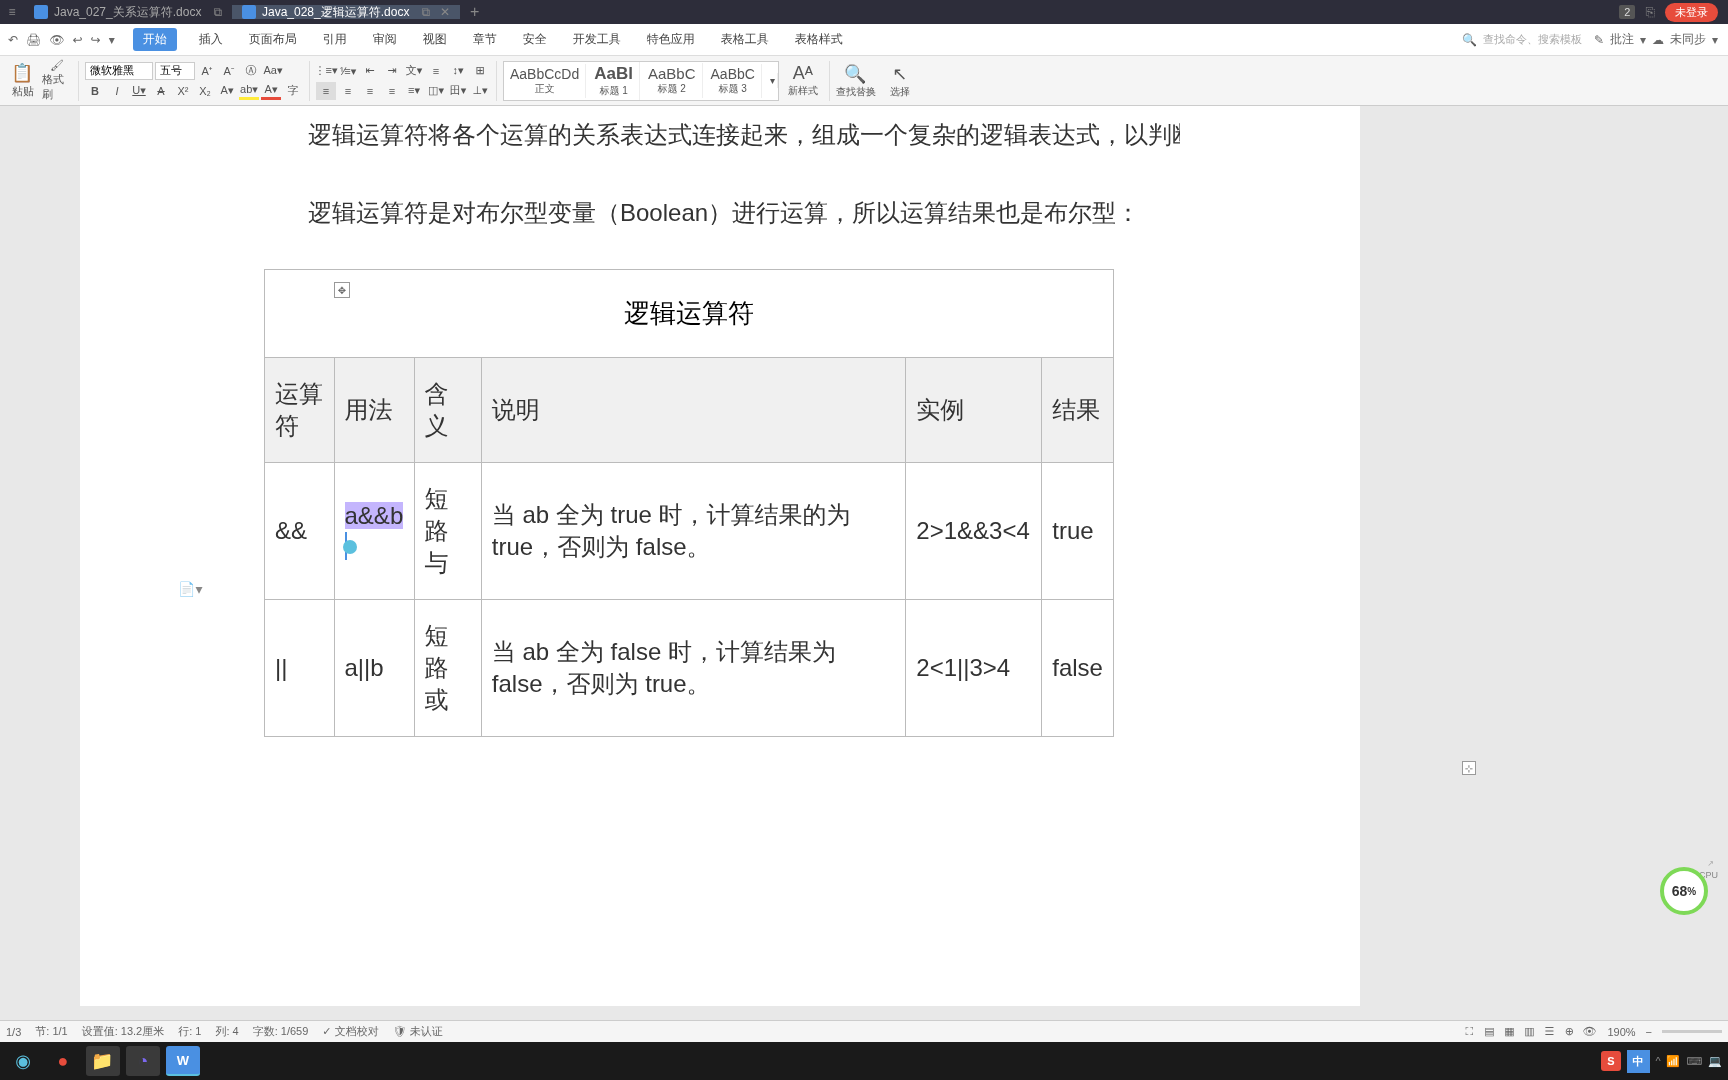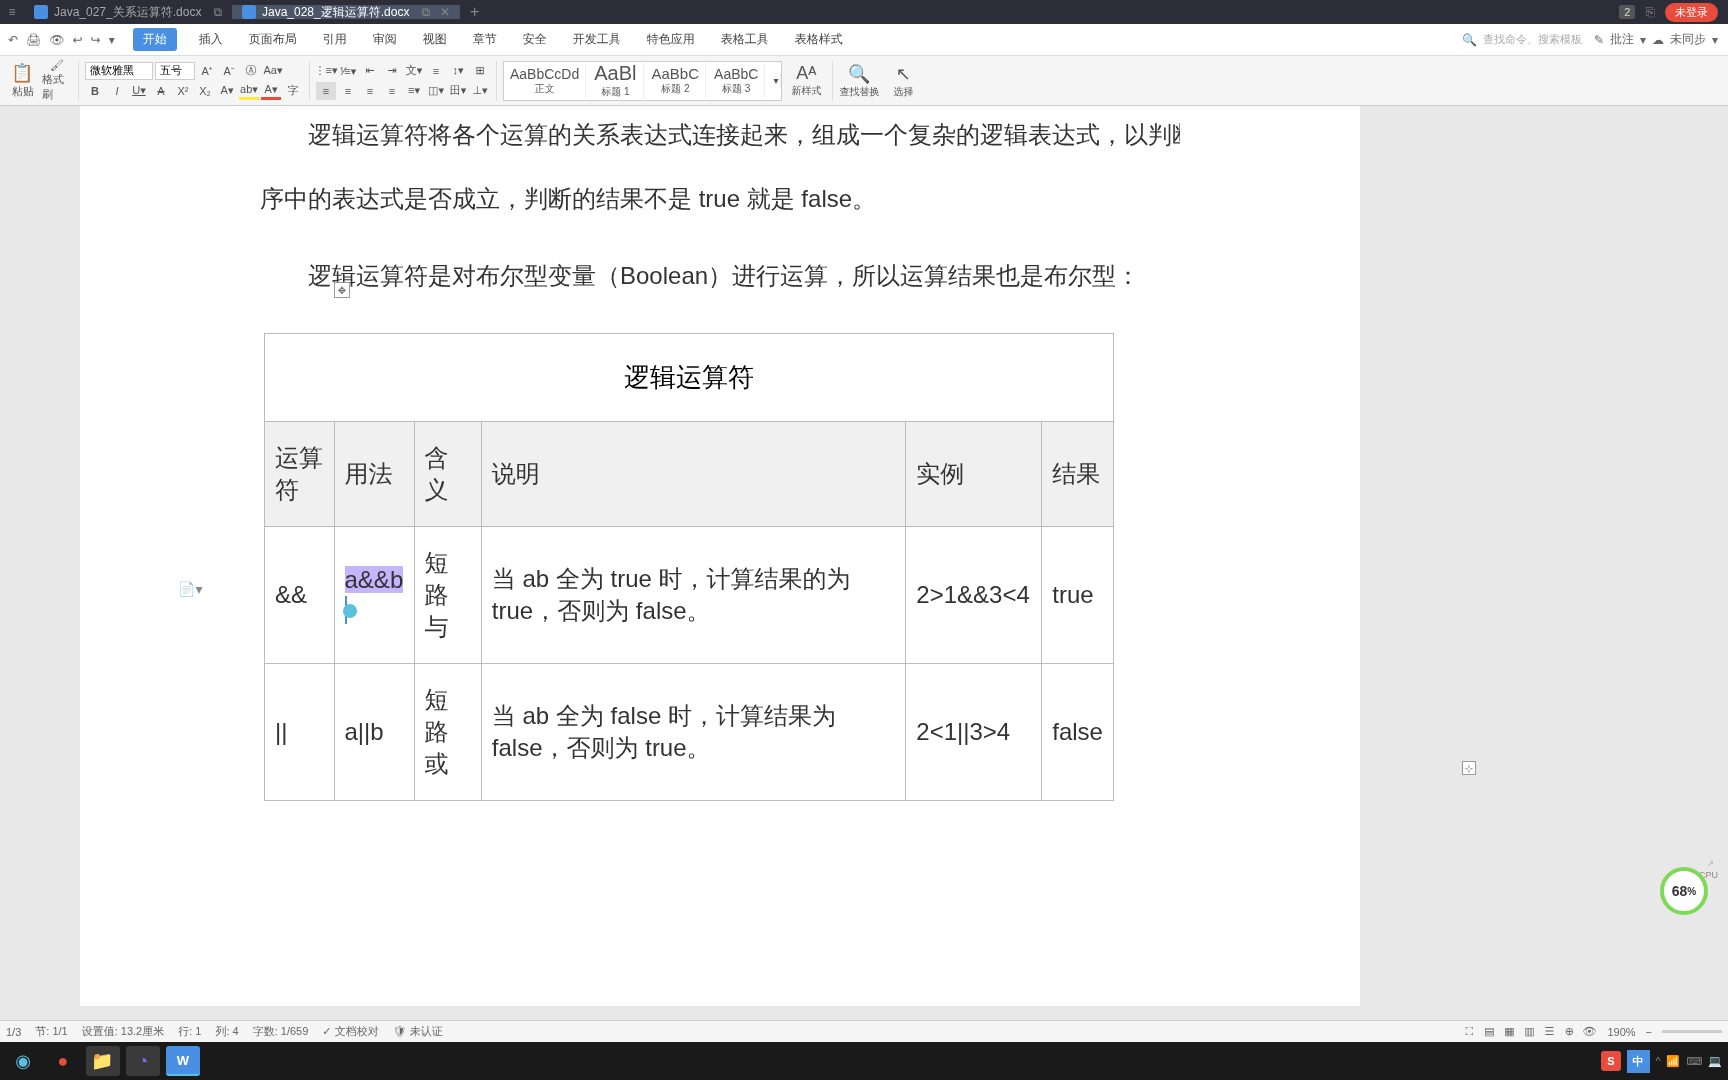--- a/index.html
+++ b/index.html
@@ -224,21 +224,21 @@
     </div>
   </div>
   <div class="ribbon-sep"></div>
   <div class="ribbon-group">
     <div class="style-gallery">
       <div class="style-item">
         <div class="sample">AaBbCcDd</div>
         <div>正文</div>
       </div>
       <div class="style-item">
-        <div class="sample" style="font-weight:normal;font-size:20px">AaBl</div>
+        <div class="sample" style="font-weight:bold;font-size:17px">AaBl</div>
         <div>标题 1</div>
       </div>
       <div class="style-item">
         <div class="sample" style="font-size:15px">AaBbC</div>
         <div>标题 2</div>
       </div>
       <div class="style-item">
         <div class="sample" style="font-size:14px">AaBbC</div>
         <div>标题 3</div>
       </div>
@@ -258,21 +258,20 @@
     <div class="big-btn">
       <span class="bicon">↖</span>
       <span>选择</span>
     </div>
   </div>
 </div>
 
 <div class="doc-area">
   <div class="page">
     <p class="doc-text indent" style="margin-top:0;white-space:nowrap;overflow:hidden">逻辑运算符将各个运算的关系表达式连接起来，组成一个复杂的逻辑表达式，以判断程</p>
-    <p class="doc-text">序中的表达式是否成立，判断的结果不是 true 就是 false。</p>
     <p class="doc-text indent" style="margin-top:20px">逻辑运算符是对布尔型变量（Boolean）进行运算，所以运算结果也是布尔型：</p>
 
     <div class="table-handle">✥</div>
 
     <table class="doc-table">
       <caption>逻辑运算符</caption>
       <thead>
         <tr>
           <th class="op-col">运算符</th>
           <th class="usage-col">用法</th>

